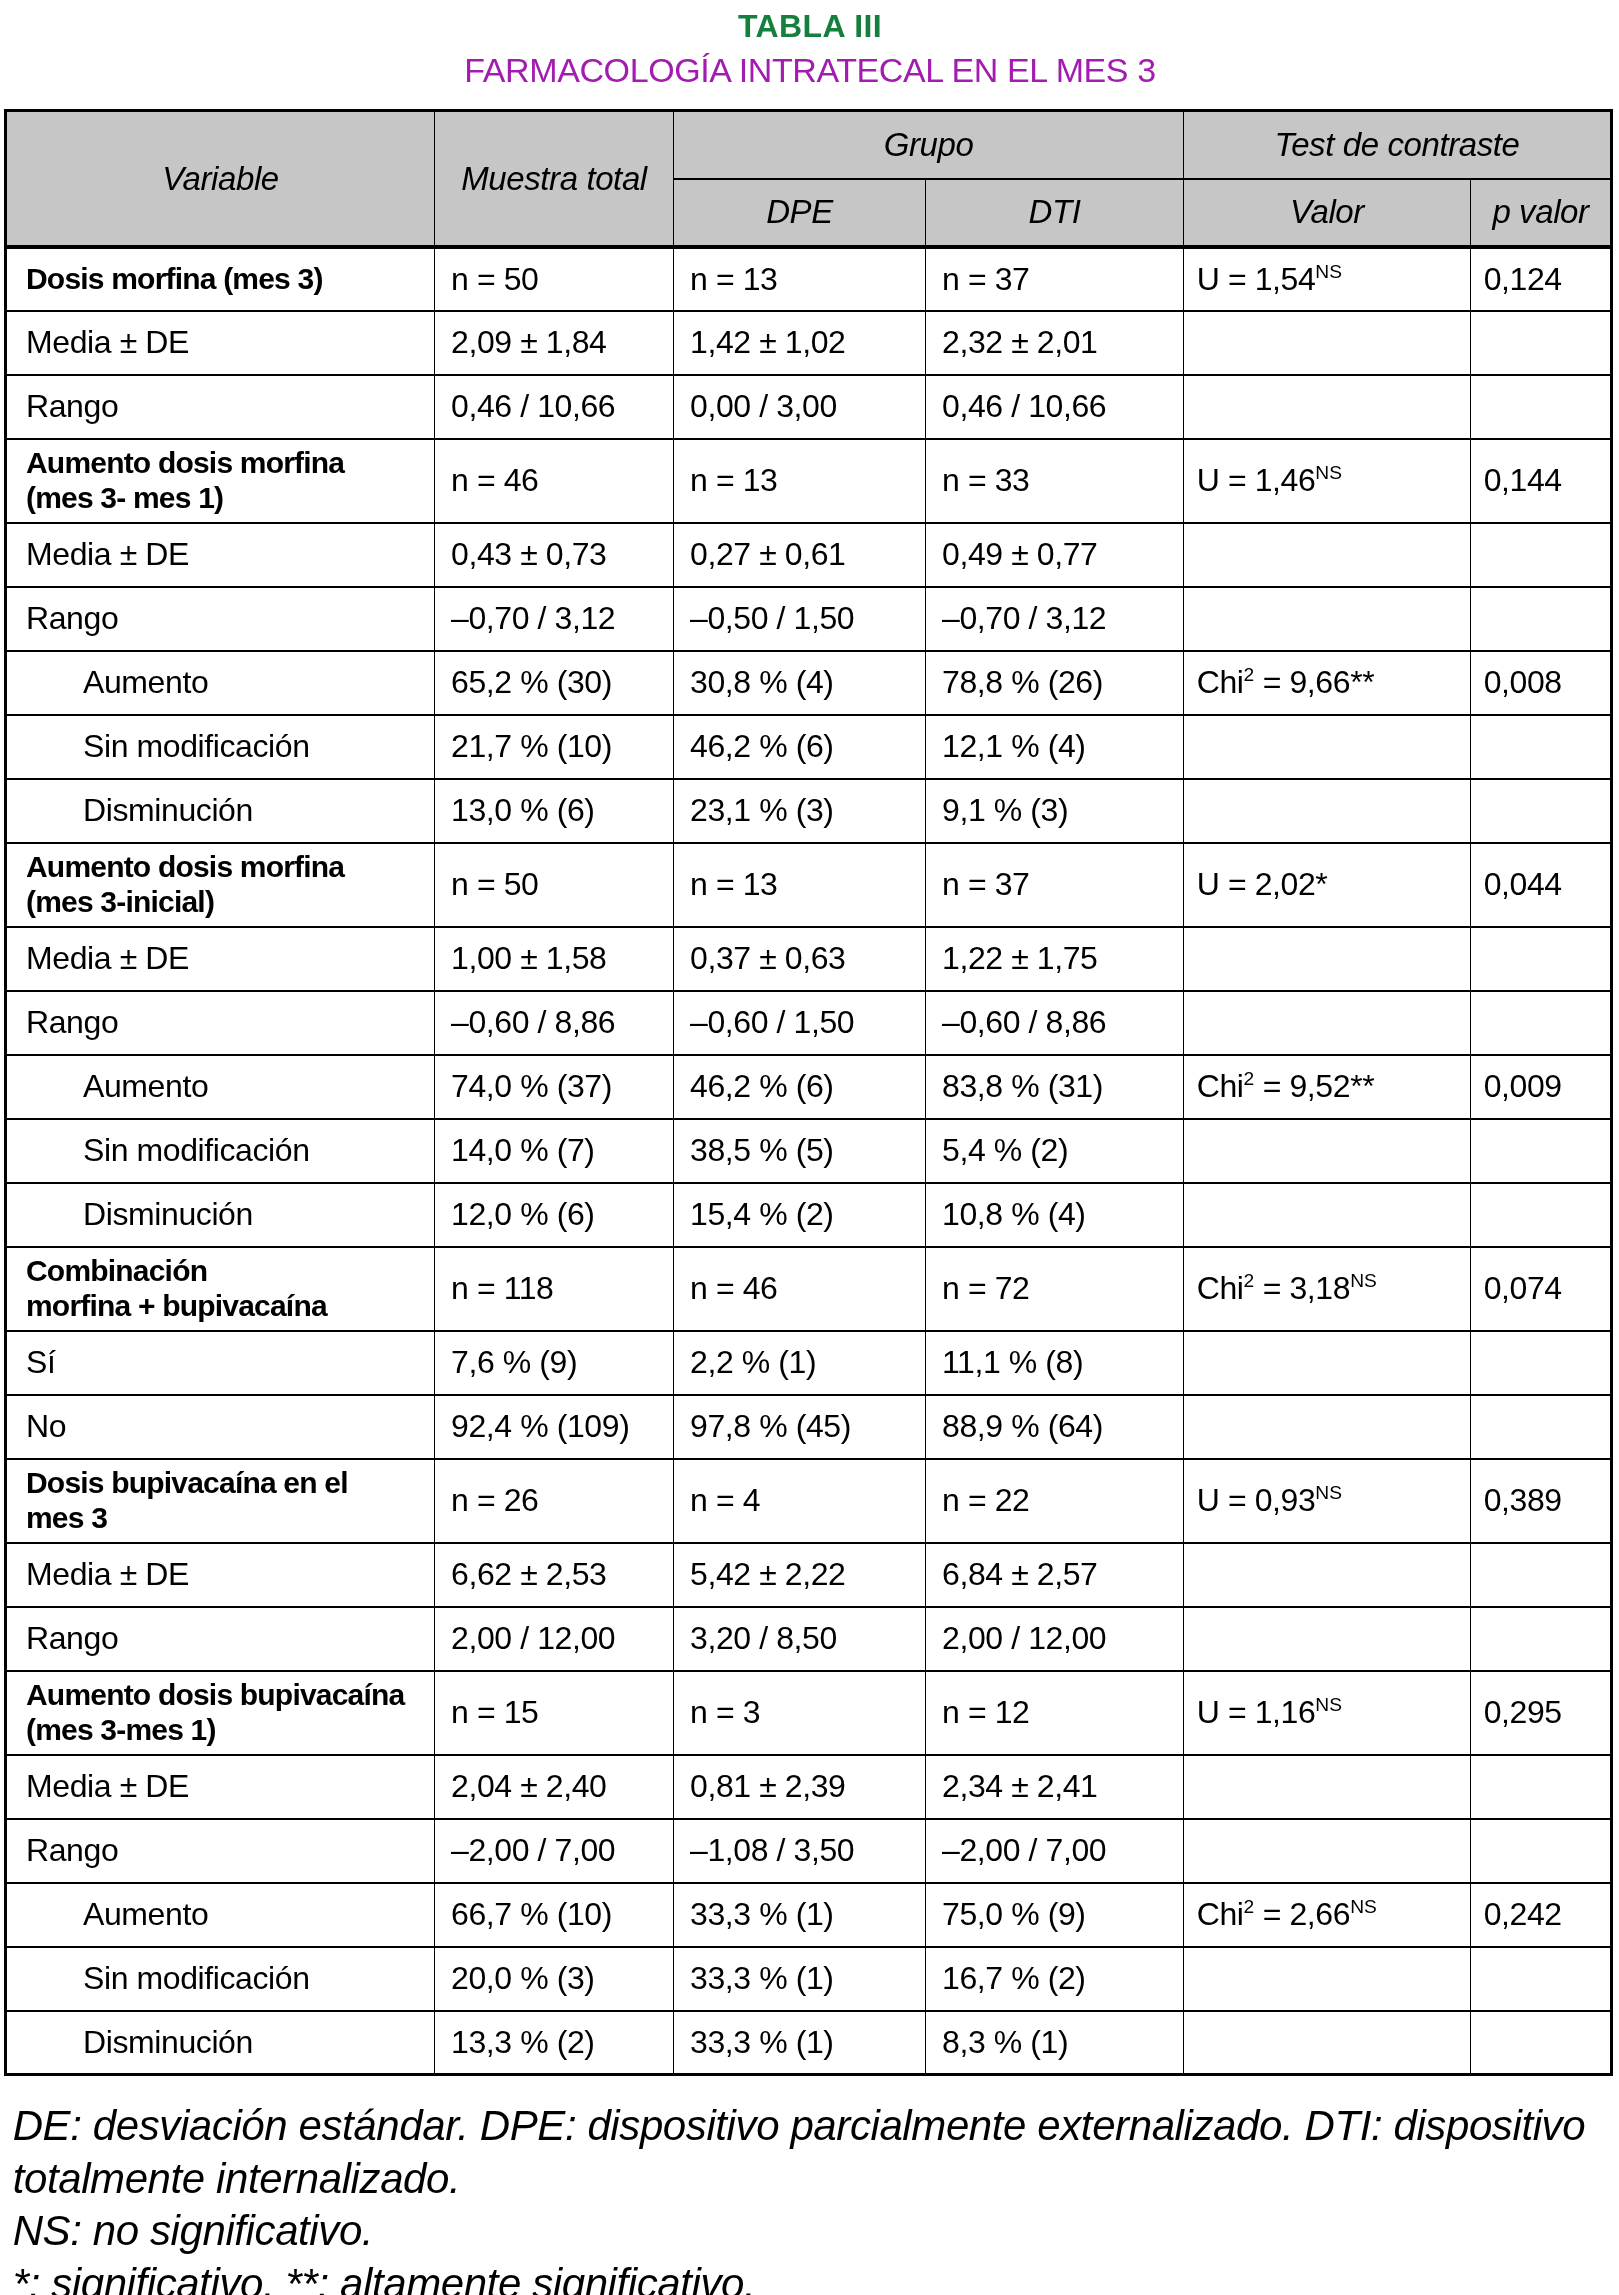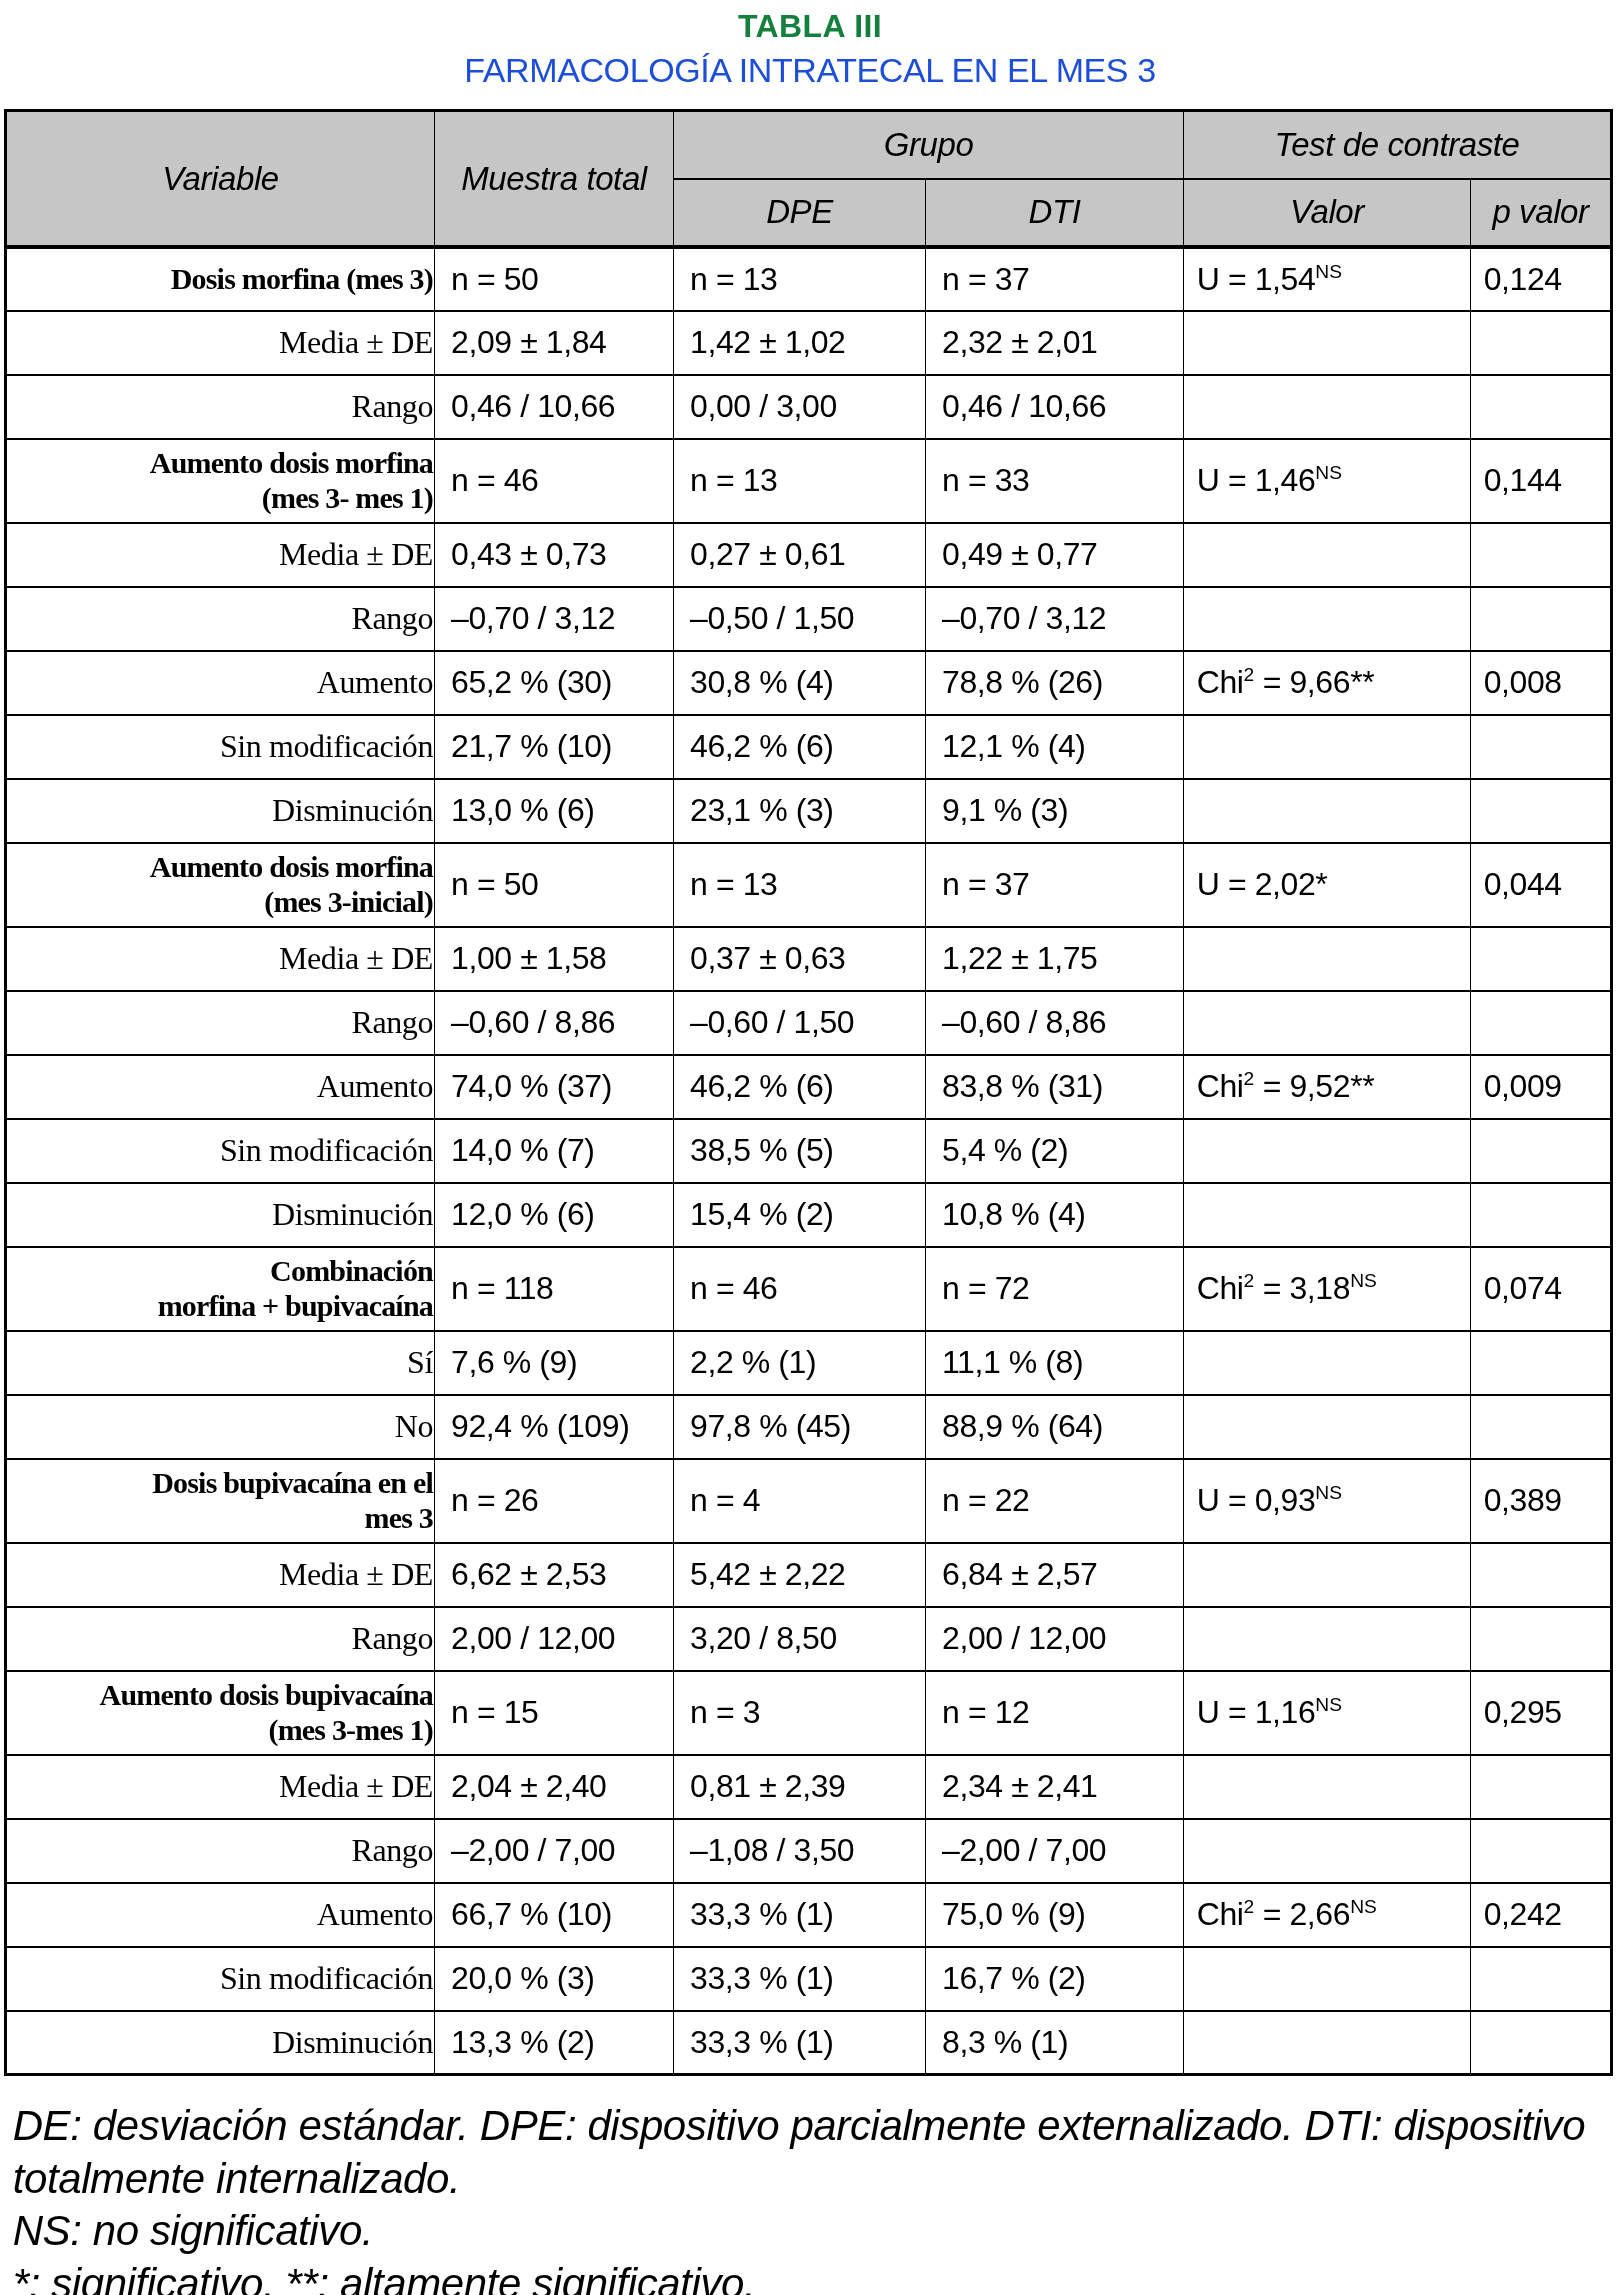--- a/index.html
+++ b/index.html
@@ -20,21 +20,21 @@
     font-weight: bold;
     font-size: 32px;
     letter-spacing: 0.4px;
     color: #15803d;
   }
   .subtitle {
     margin-top: 6.4px;
     text-align: center;
     font-size: 34px;
     letter-spacing: -0.4px;
-    color: #1d4ed8;
+    color: #a21caf;
   }
 
   table.main {
     margin: 19px 0 0 4px;
     width: 1605px;
     table-layout: fixed;
     border-collapse: collapse;
     border: 3.2px solid #000;
   }
 
@@ -58,25 +58,24 @@
     border: 1.6px solid #000;
     border-top-width: 2.4px;
     vertical-align: middle;
     font-size: 32px;
     letter-spacing: -0.4px;
   }
   tbody tr.single { height: 64px; }
   tbody tr.tall   { height: 84px; }
 
   td.label {
-    text-align: right;
+    text-align: left;
     padding-left: 19px;
     white-space: pre-line;
     line-height: 1.15;
-    font-family: Liberation Serif, serif;
   }
   tr.section td.label {
     font-weight: bold;
     font-size: 30px;
     letter-spacing: -0.8px;
   }
   tr.indent td.label { padding-left: 76px; }
 
   td.val  { text-align: left; padding-left: 16px; }
   td.valor, td.pval { padding-left: 12.7px; }

